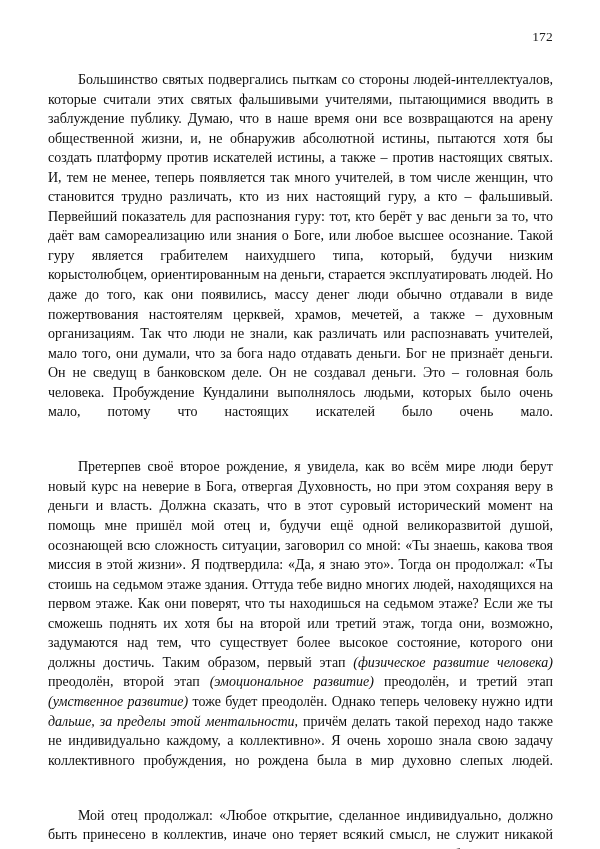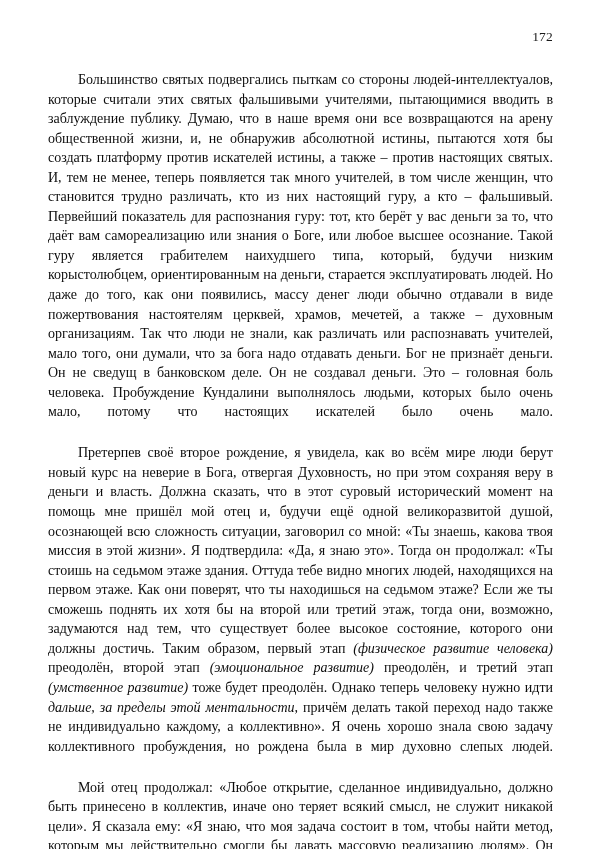--- a/index.html
+++ b/index.html
@@ -37,21 +37,21 @@
     margin: 0;
     text-align: justify;
     text-justify: inter-word;
     text-indent: 30px;
     font-size: 14px;
     line-height: 19.55px;
     hyphens: none;
     word-spacing: 0.1px;
   }
   p.para + p.para {
-    margin-top: 2px;
+    margin-top: 16px;
   }
   p.para em {
     font-style: italic;
   }
   
   p.para::after {
     content: "";
     display: inline-block;
     width: 100%;
   }

